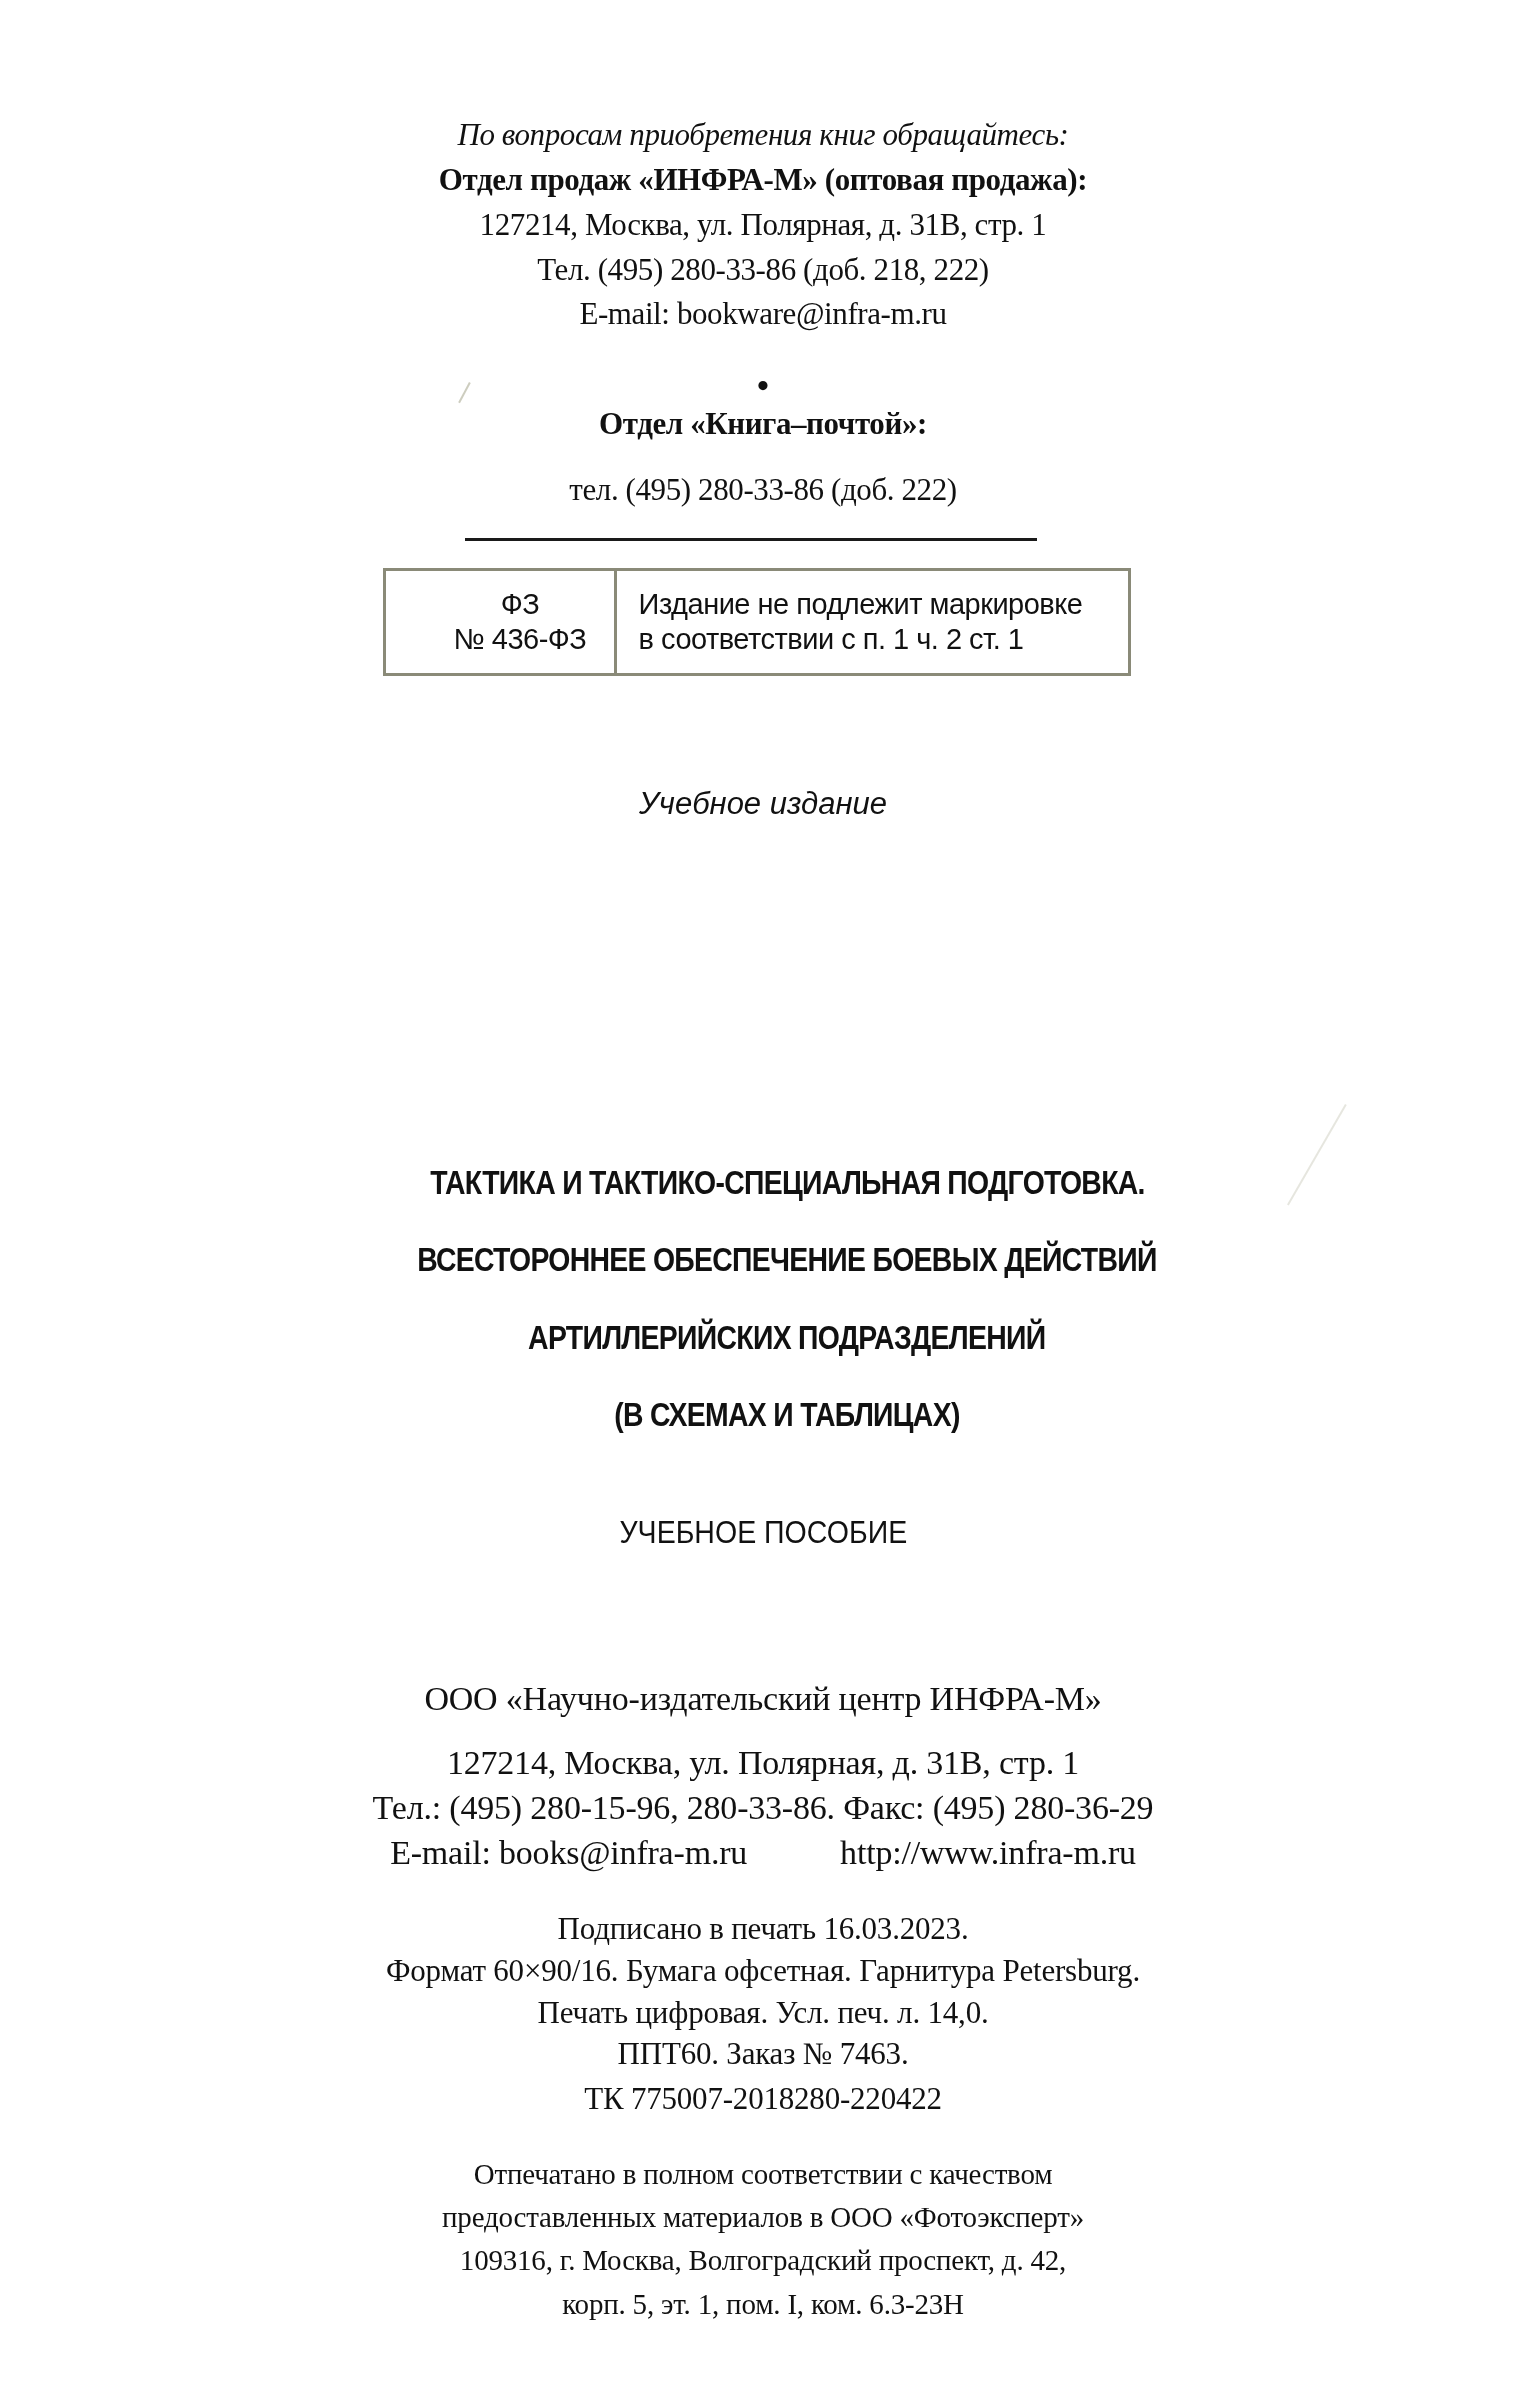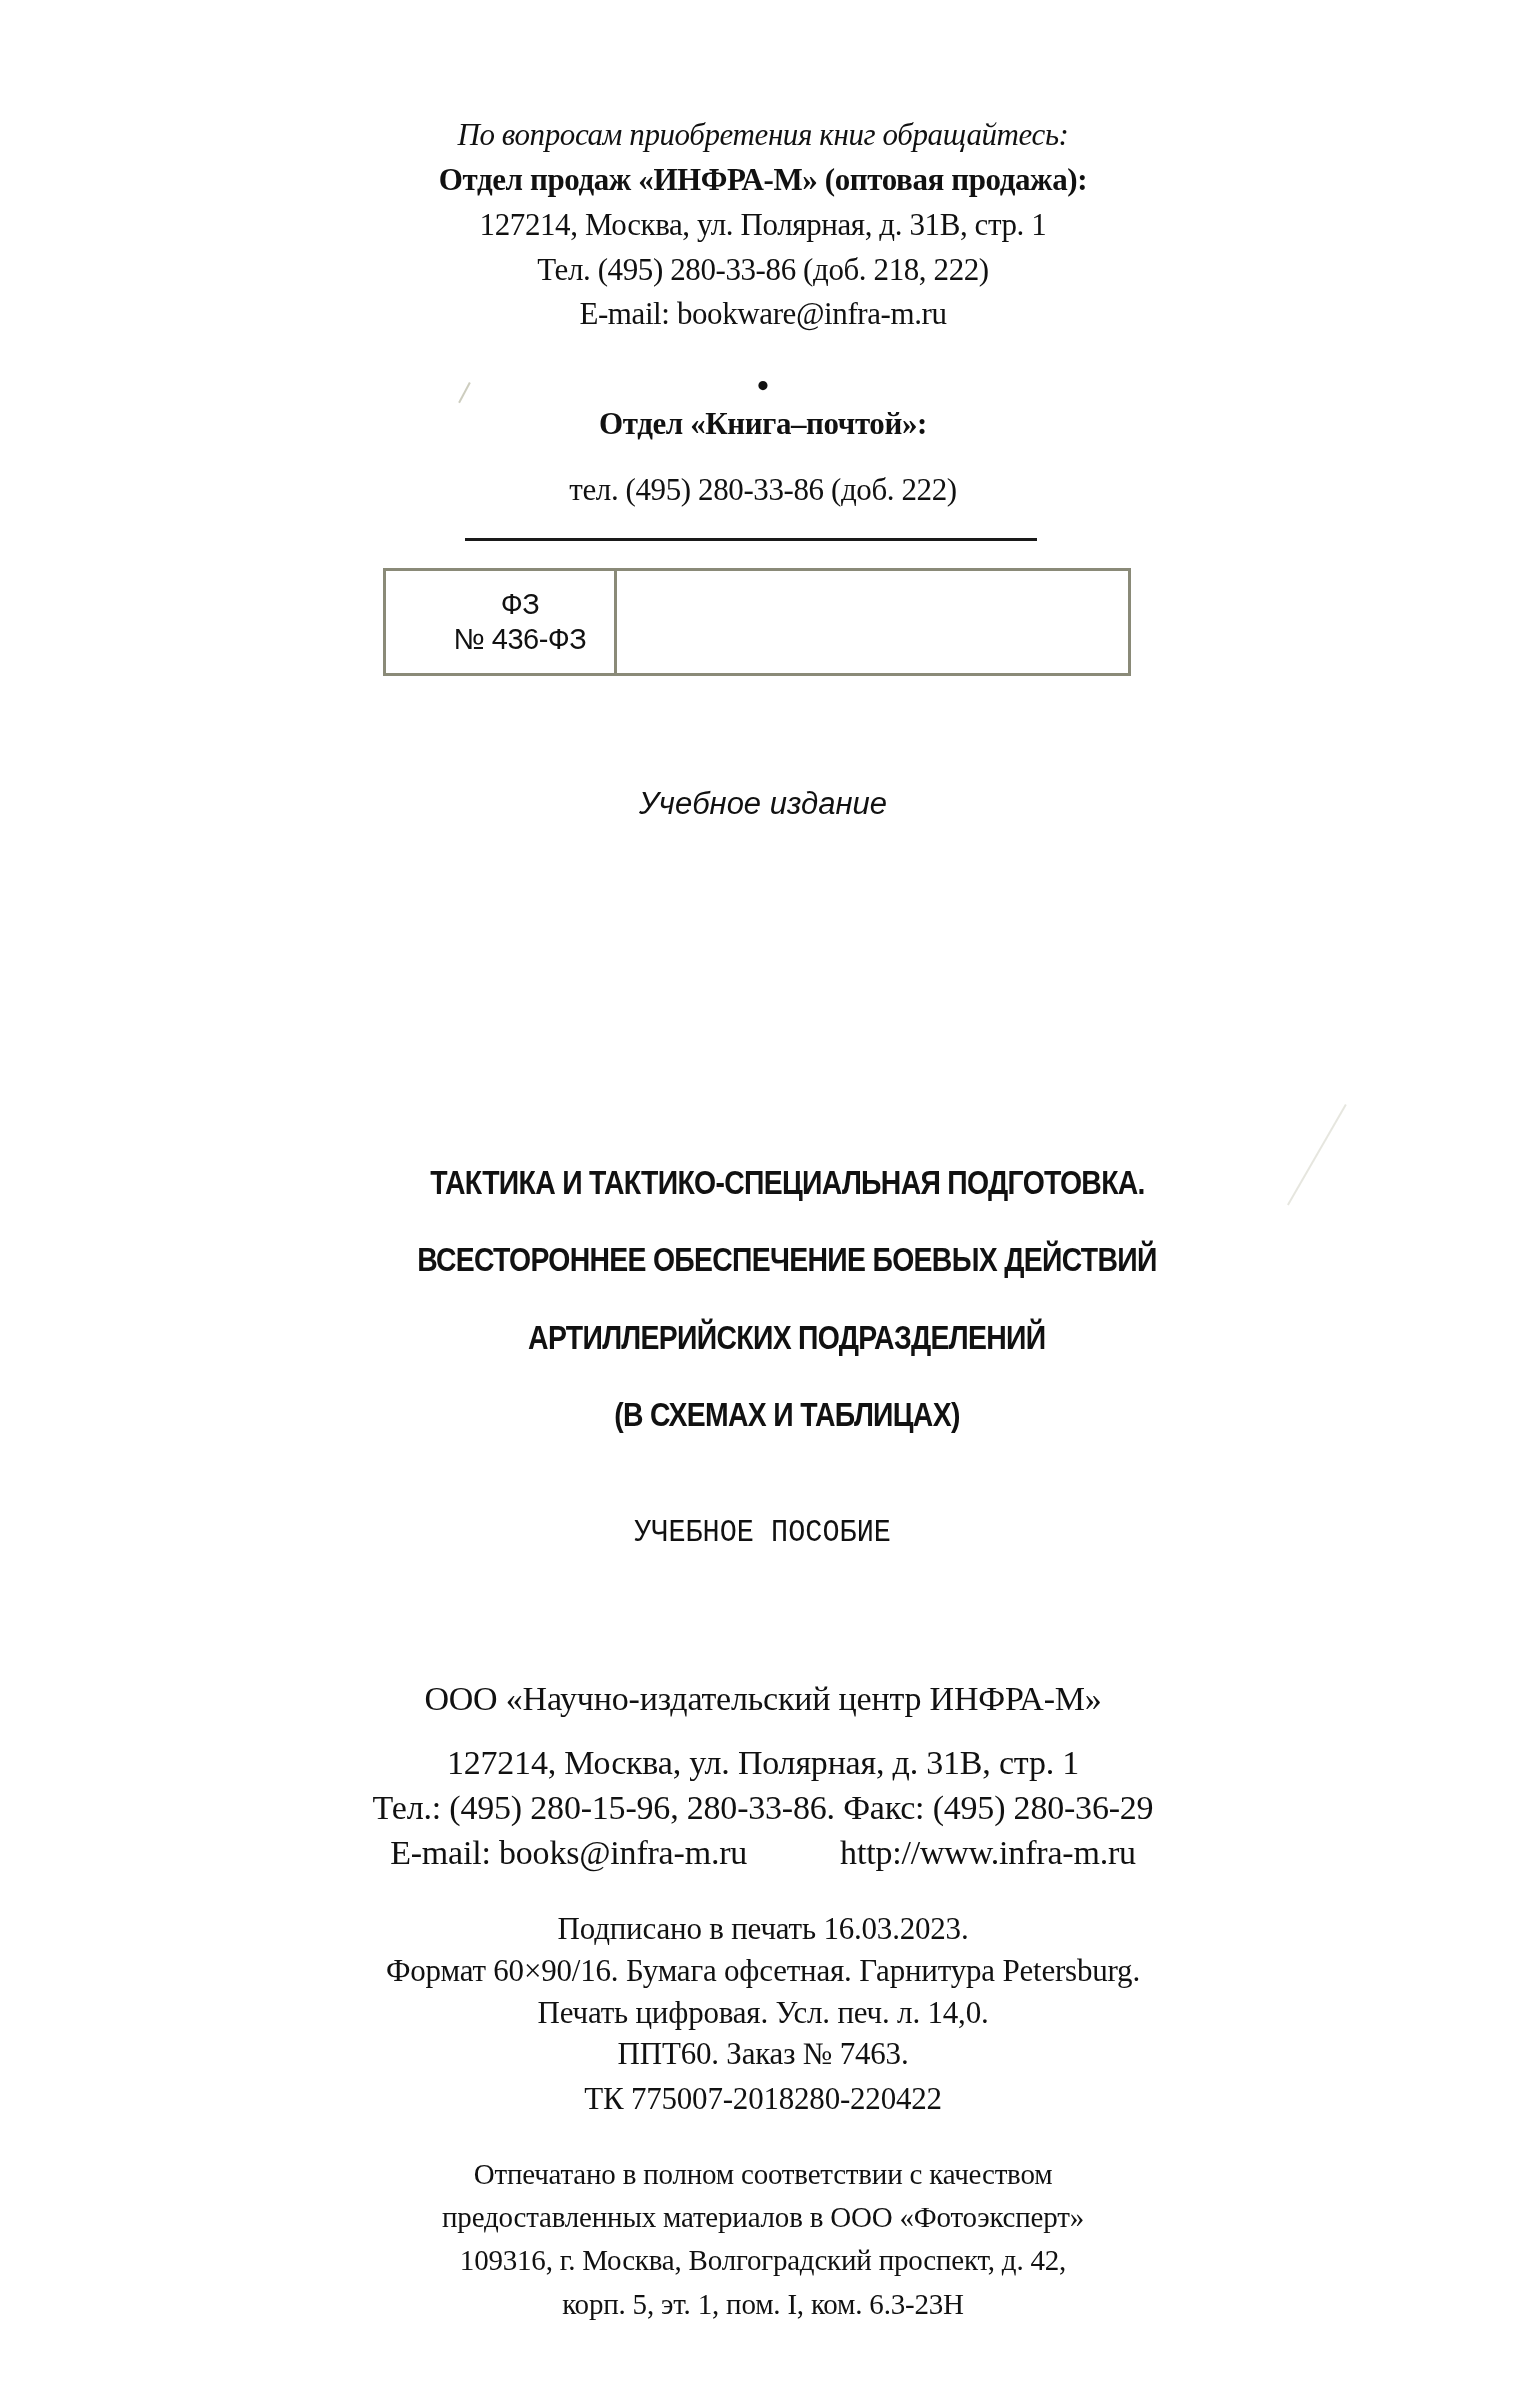--- a/index.html
+++ b/index.html
@@ -94,21 +94,21 @@
       letter-spacing: -0.8px;
       padding-left: 24px;
     }
     .title-line span {
       display: inline-block;
       transform: scaleX(0.86);
       transform-origin: center;
     }
 
     .subtitle {
-      font-family: Liberation Mono, monospace;
+      font-family: Liberation Sans, sans-serif;
       font-size: 31px;
     }
     .subtitle span {
       display: inline-block;
       transform: scaleX(0.92);
     }
 
     .pub { font-size: 34px; letter-spacing: -0.2px; }
     .print { font-size: 31px; letter-spacing: -0.2px; }
     .printer { font-size: 29px; letter-spacing: -0.2px; }
@@ -144,20 +144,24 @@
   <div class="line serif contact" style="top:474px;">тел. (495) 280-33-86 (доб. 222)</div>
 </section>
 
 <div class="rule"></div>
 
 <div class="fz-box">
   <div class="fz-left">
     <span>ФЗ</span>
     <span>№ 436-ФЗ</span>
   </div>
+  <div class="fz-right">
+    <span>Издание не подлежит маркировке</span>
+    <span>в соответствии с п. 1 ч. 2 ст. 1</span>
+  </div>
 </div>
 
 <div class="line edition-type" style="top:788px;">Учебное издание</div>
 
 <section>
   <div class="line title-line" style="top:1166px;"><span>ТАКТИКА И ТАКТИКО-СПЕЦИАЛЬНАЯ ПОДГОТОВКА.</span></div>
   <div class="line title-line" style="top:1243px;"><span>ВСЕСТОРОННЕЕ ОБЕСПЕЧЕНИЕ БОЕВЫХ ДЕЙСТВИЙ</span></div>
   <div class="line title-line" style="top:1321px;"><span>АРТИЛЛЕРИЙСКИХ ПОДРАЗДЕЛЕНИЙ</span></div>
   <div class="line title-line" style="top:1398px;"><span>(В СХЕМАХ И ТАБЛИЦАХ)</span></div>
 </section>

